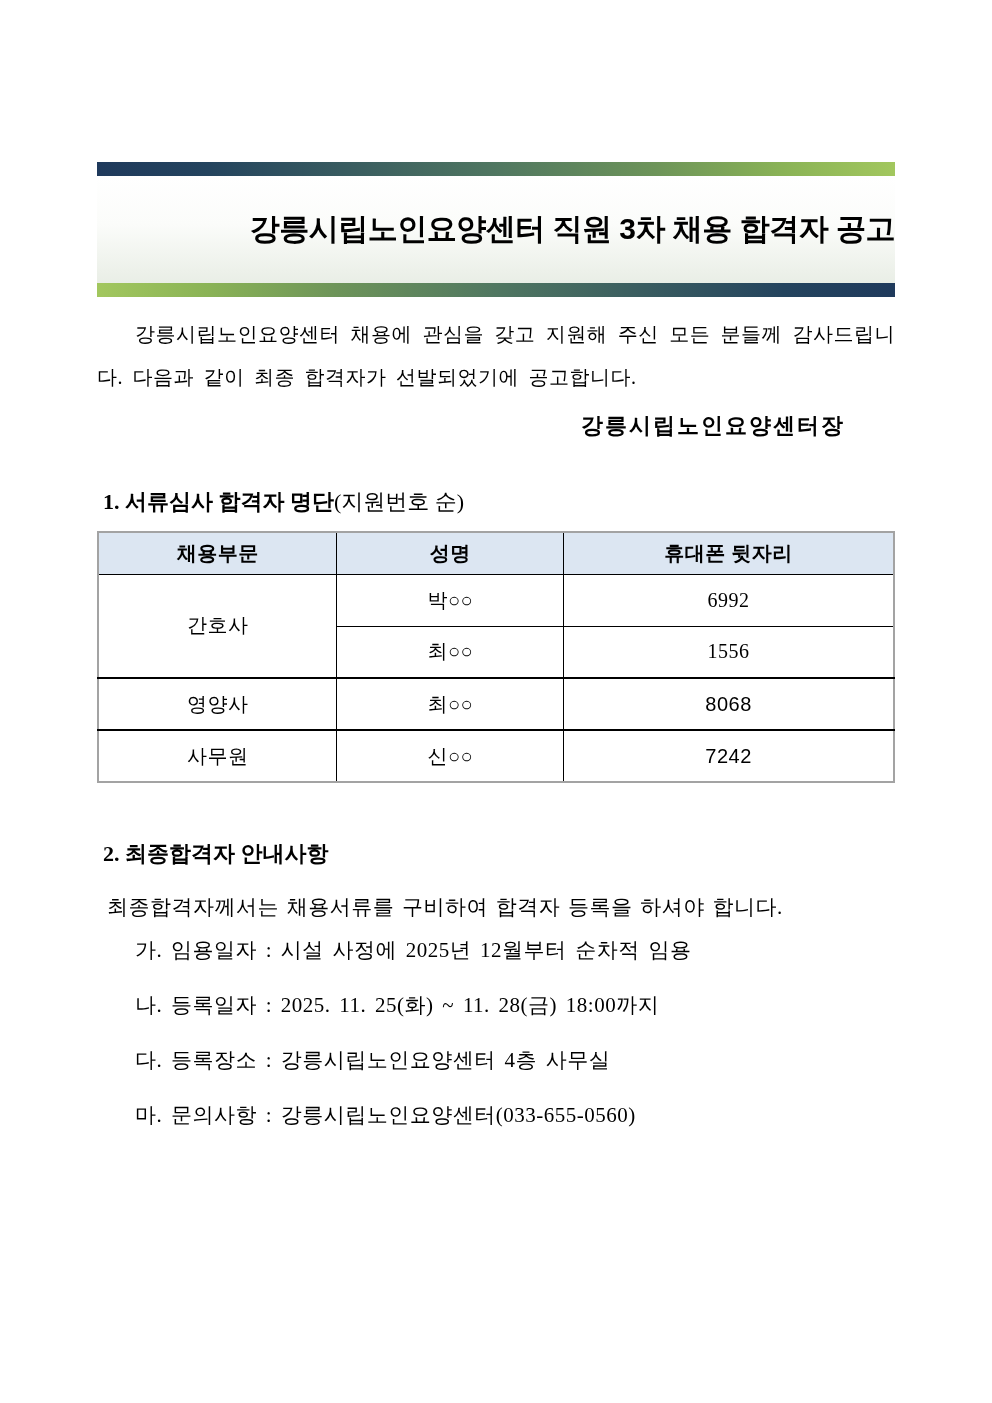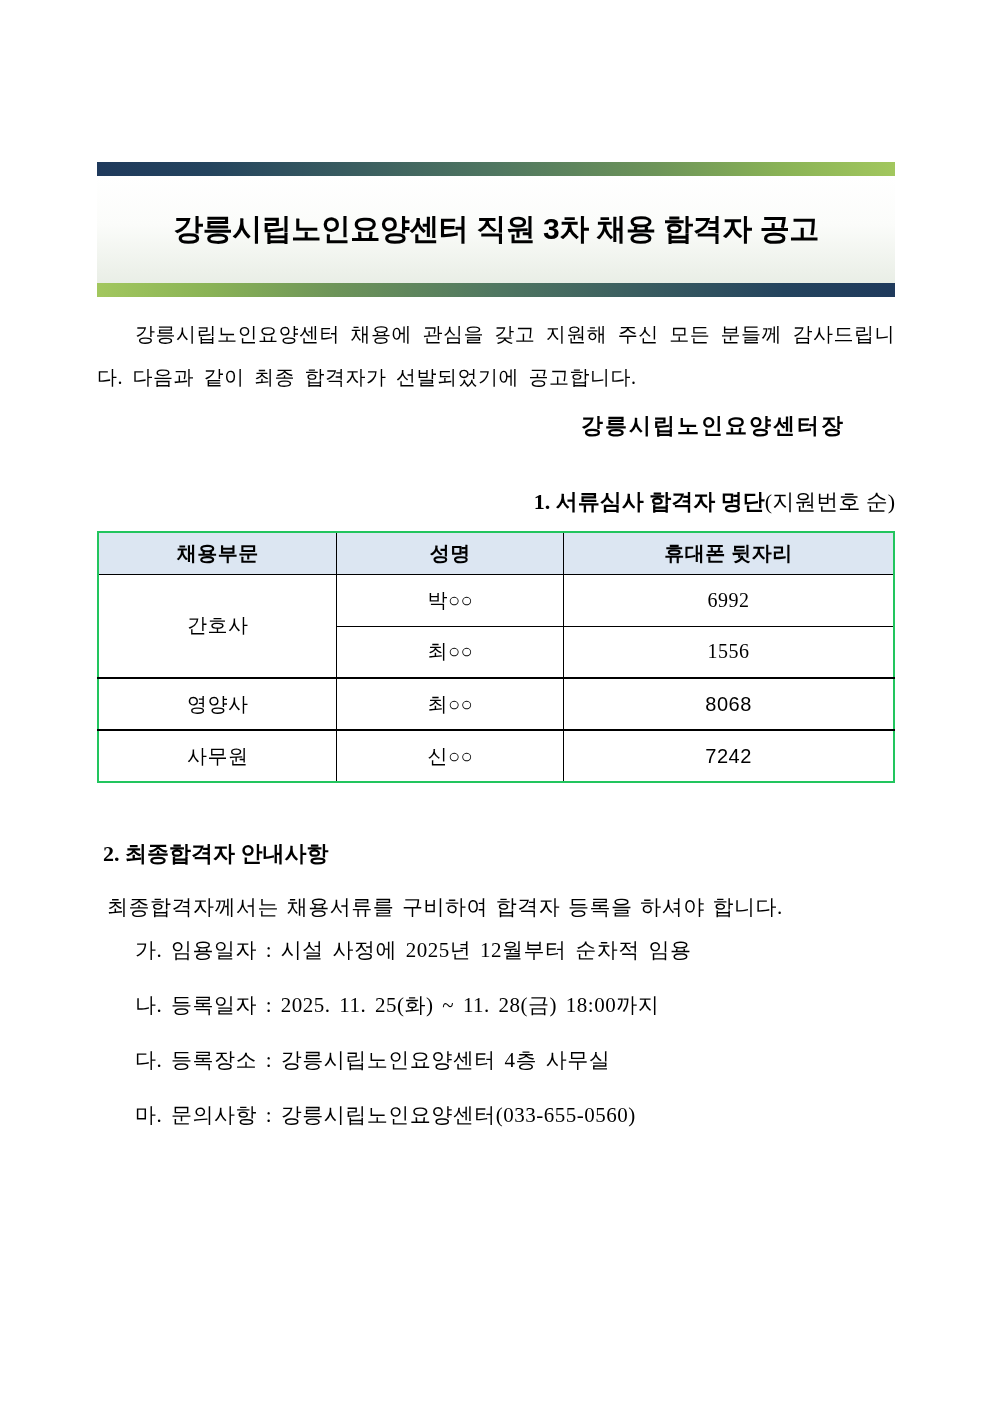--- a/index.html
+++ b/index.html
@@ -26,21 +26,21 @@
   .banner { margin-top: 162px; }
   .bar-top {
     height: 14px;
     background: linear-gradient(to right, #1f3a5c 0%, #24445e 14%, #3a5d60 32%, #507761 50%, #6d9459 70%, #8ab356 86%, #a2c75e 100%);
   }
   .title-area {
     height: 107px;
     background: linear-gradient(to bottom, #ffffff 0%, #fbfcfa 45%, #edf1ea 88%, #e9eee6 100%);
     display: flex;
     align-items: center;
-    justify-content: center;
+    justify-content: flex-end;
   }
   .doc-title {
     font-family: "Liberation Sans", "DejaVu Sans", sans-serif;
     font-size: 30px;
     font-weight: 800;
     letter-spacing: -0.5px;
     color: #000000;
     text-align: center;
   }
   .bar-bottom {
@@ -70,30 +70,30 @@
   .sign-line {
     margin-top: 12px;
     font-size: 22px;
     font-weight: 700;
     text-align: right;
     padding-right: 50px;
     letter-spacing: 2px;
   }
 
   
-  .sec1-heading { margin-top: 46px; font-size: 22px; padding-left: 6px; text-align: right; }
+  .sec1-heading { margin-top: 46px; font-size: 22px; padding-left: 6px; }
   .sec1-heading .hd-bold { font-weight: 700; }
   .sec1-heading .hd-normal { font-weight: 400; }
 
   
   table.applicants {
     margin-top: 14px;
     width: 798px;
     border-collapse: collapse;
-    border: 2px solid #22c55e;
+    border: 2px solid #a3a3a3;
     table-layout: fixed;
   }
   table.applicants th, table.applicants td {
     border: 1px solid #000000;
     text-align: center;
     vertical-align: middle;
     font-size: 20px;
     letter-spacing: 0.5px;
   }
   table.applicants th {

